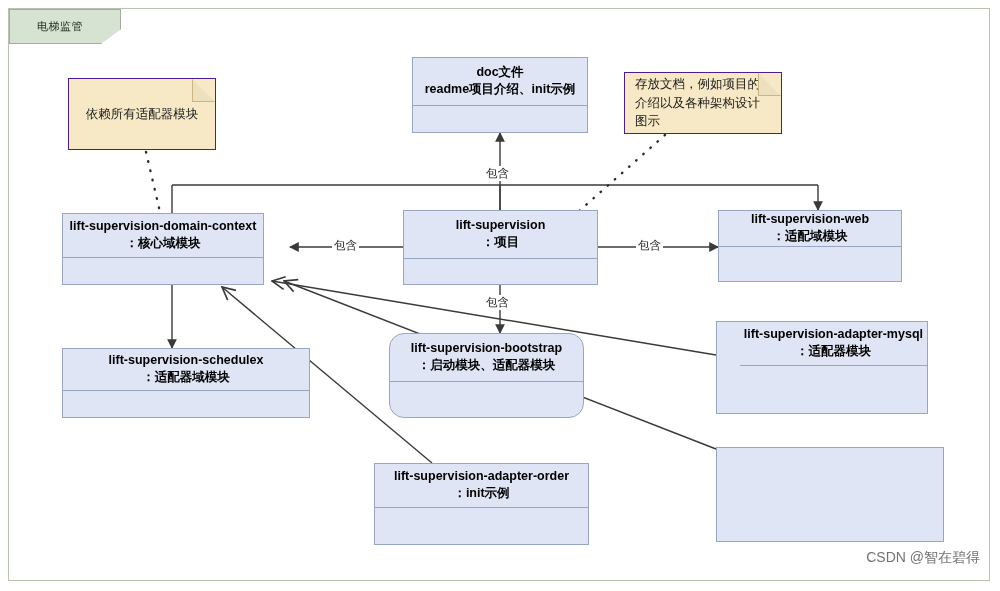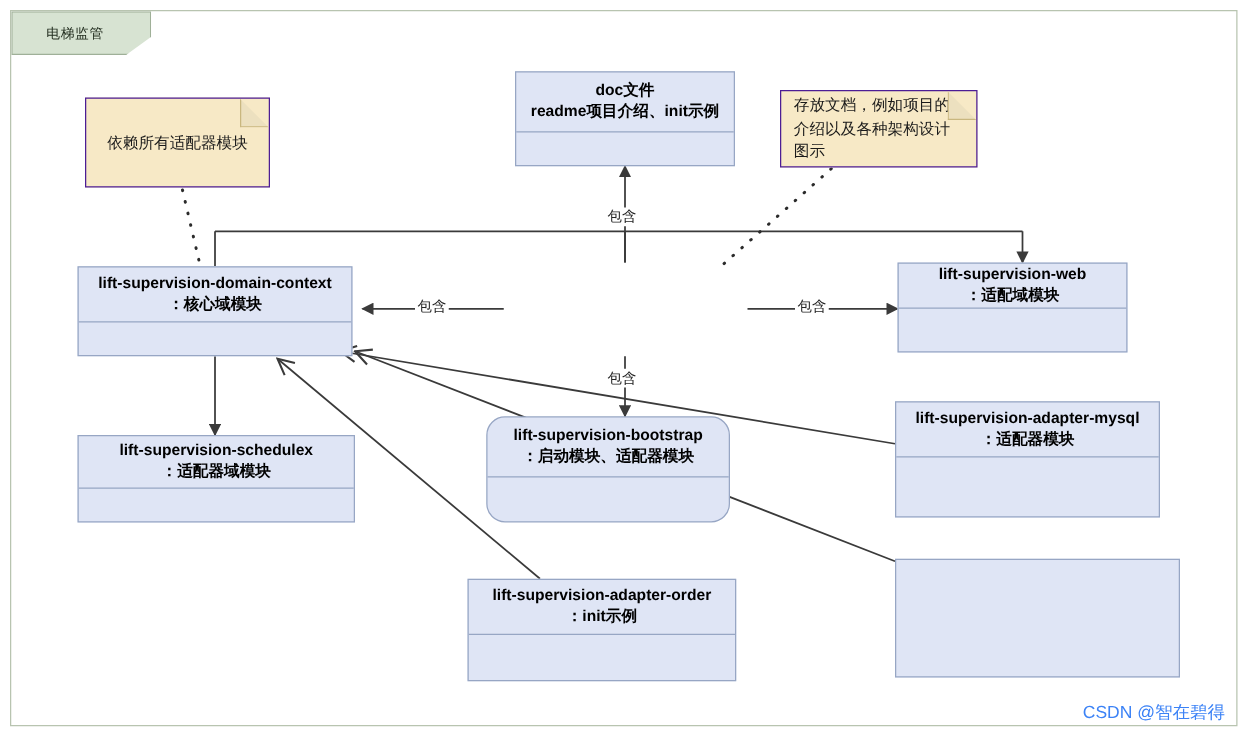--- a/index.html
+++ b/index.html
@@ -123,23 +123,23 @@
     font-size: 11.5px;
     color: #222;
     background: #ffffff;
     padding: 0 2px;
     white-space: nowrap;
   }
   
   .watermark {
     position: absolute;
     right: 20px;
-    bottom: 12px;
+    bottom: 24px;
     font-size: 14px;
-    color: #3b82f6;
+    color: #737373;
     white-space: nowrap;
   }
 </style>
 </head>
 <body>
 
 <div id="canvas">
 
   <div class="frame"></div>
   <div class="frame-tab">
@@ -202,54 +202,61 @@
   </div>
 
   <div class="node" style="left:412px; top:57px; width:176px; height:76px;">
     <div class="node-head" style="height:48px;">
       <span class="node-title">doc文件</span>
       <span class="node-sub">readme项目介绍、init示例</span>
     </div>
     <div class="node-body"></div>
   </div>
 
-  <div class="node" style="left:62px; top:213px; width:220px; height:72px;">
+  <div class="node" style="left:62px; top:213px; width:202px; height:72px;">
     <div class="node-head" style="height:44px;">
       <span class="node-title">lift-supervision-domain-context</span>
       <span class="node-sub">：核心域模块</span>
     </div>
     <div class="node-body"></div>
   </div>
 
+  <div class="node" style="left:403px; top:210px; width:195px; height:75px;">
+    <div class="node-head" style="height:48px;">
+      <span class="node-title">lift-supervision</span>
+      <span class="node-sub">：项目</span>
+    </div>
+    <div class="node-body"></div>
+  </div>
 
   <div class="node" style="left:718px; top:210px; width:184px; height:72px;">
     <div class="node-head" style="height:36px;">
       <span class="node-title">lift-supervision-web</span>
       <span class="node-sub">：适配域模块</span>
     </div>
     <div class="node-body"></div>
   </div>
 
-  <div class="node" style="left:62px; top:348px; width:222px; height:70px;">
+  <div class="node" style="left:62px; top:348px; width:248px; height:70px;">
     <div class="node-head" style="height:42px;">
       <span class="node-title">lift-supervision-schedulex</span>
       <span class="node-sub">：适配器域模块</span>
     </div>
     <div class="node-body"></div>
   </div>
 
   <div class="node" style="left:389px; top:333px; width:195px; height:85px;border-radius:15px;">
     <div class="node-head" style="height:48px;">
       <span class="node-title">lift-supervision-bootstrap</span>
       <span class="node-sub">：启动模块、适配器模块</span>
     </div>
     <div class="node-body"></div>
   </div>
 
-  <div class="node" style="left:716px; top:321px; width:212px; height:93px;">
+  <div class="node" style="left:716px; top:321px; width:212px; height:93px;align-items:flex-end;">
     <div class="node-head" style="height:44px;">
       <span class="node-title">lift-supervision-adapter-mysql</span>
       <span class="node-sub">：适配器模块</span>
     </div>
     <div class="node-body"></div>
   </div>
 
   <div class="node" style="left:716px; top:447px; width:228px; height:95px;">
     <div class="node-body"></div>
   </div>

